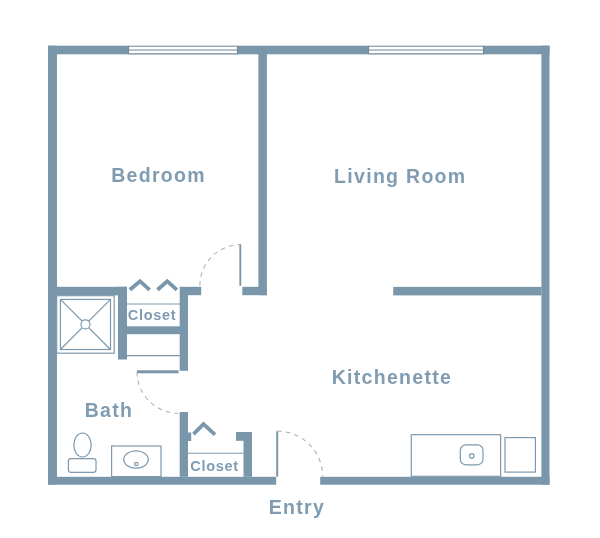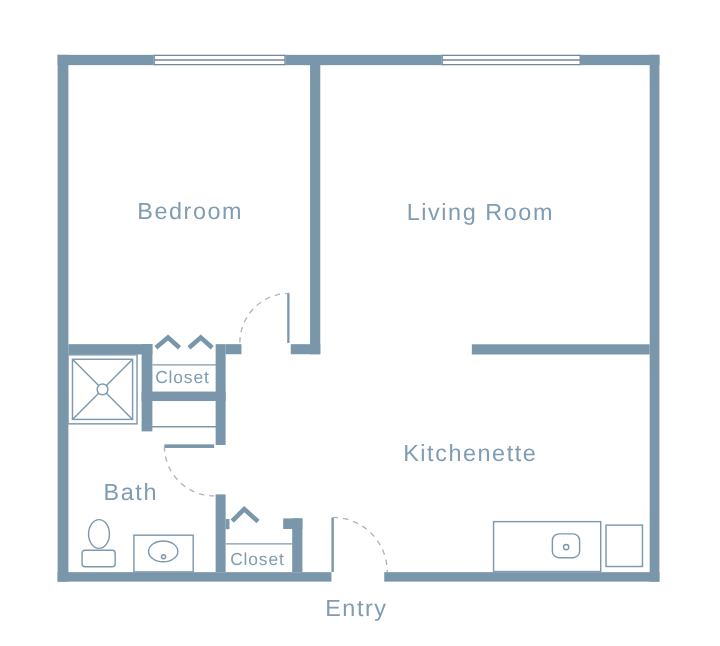--- a/index.html
+++ b/index.html
@@ -1,16 +1,16 @@
 <!DOCTYPE html>
 <html><head>
 <meta charset="utf-8">
 <style>
   html,body{margin:0;padding:0;background:#ffffff;}
-  #plan{width:600px;height:538px;position:relative;}
+  #plan{width:600px;height:538px;position:relative;font-weight:bold;}
   text{font-family:"Liberation Sans",sans-serif;fill:#7f9cb2;}
   .big{font-size:19.5px;letter-spacing:1.3px;}
   .small{font-size:14.5px;letter-spacing:0.7px;}
 </style>
 </head>
 <body>
 
 <div id="plan">
 <svg width="600" height="538" viewBox="0 0 600 538" xmlns="http://www.w3.org/2000/svg">
 

